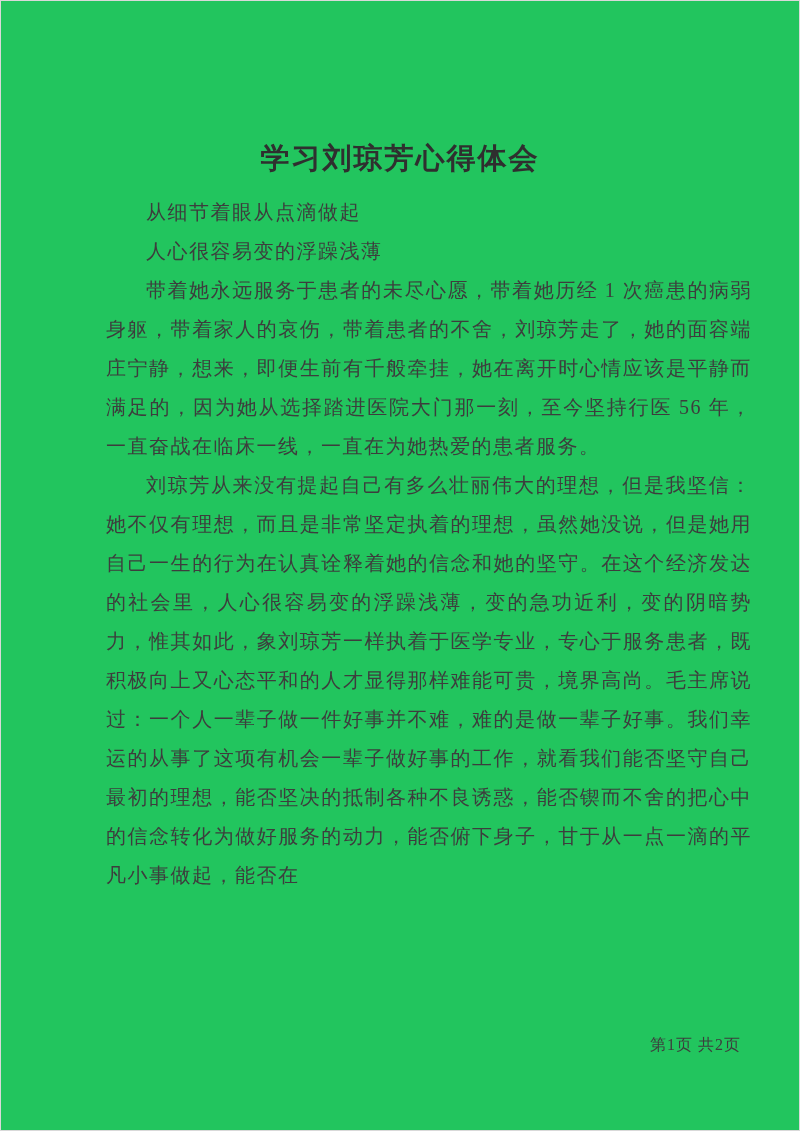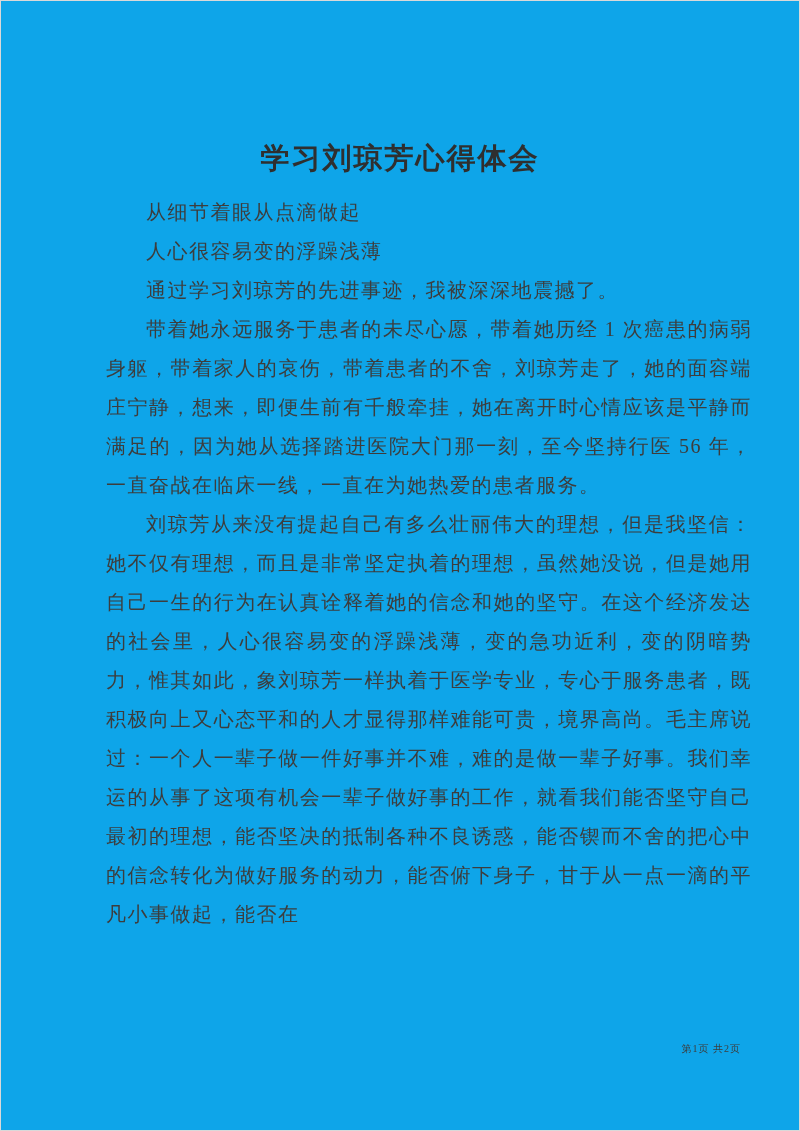--- a/index.html
+++ b/index.html
@@ -5,21 +5,21 @@
   html, body {
     margin: 0;
     padding: 0;
     background: #ffffff;
   }
   .page {
     position: relative;
     width: 800px;
     height: 1131px;
     margin: 0 auto;
-    background: #0ea5e9;
+    background: #22c55e;
     border: 1px solid #d9d9d9;
     box-sizing: border-box;
     font-family: "Liberation Serif", "DejaVu Serif", serif;
     color: #3d3d3d;
     overflow: hidden;
   }
   .doc-title {
     margin: 138px 0 14px 0;
     text-align: center;
     font-size: 29px;
@@ -37,35 +37,34 @@
     letter-spacing: 1.5px;
     text-align: justify;
     text-justify: inter-ideograph;
     text-indent: 2em;
     color: #3d3d3d;
   }
   .page-footer {
     position: absolute;
     right: 58px;
     bottom: 74px;
-    font-size: 10px;
+    font-size: 16px;
     letter-spacing: 1px;
     color: #3d3d3d;
   }
 </style>
 </head>
 <body>
 
 <div class="page">
 
   <h1 class="doc-title">学习刘琼芳心得体会</h1>
 
   <div class="doc-content">
     <p class="para">从细节着眼从点滴做起</p>
     <p class="para">人心很容易变的浮躁浅薄</p>
-    <p class="para">通过学习刘琼芳的先进事迹，我被深深地震撼了。</p>
     <p class="para">带着她永远服务于患者的未尽心愿，带着她历经 1 次癌患的病弱身躯，带着家人的哀伤，带着患者的不舍，刘琼芳走了，她的面容端庄宁静，想来，即便生前有千般牵挂，她在离开时心情应该是平静而满足的，因为她从选择踏进医院大门那一刻，至今坚持行医 56 年，一直奋战在临床一线，一直在为她热爱的患者服务。</p>
     <p class="para">刘琼芳从来没有提起自己有多么壮丽伟大的理想，但是我坚信：她不仅有理想，而且是非常坚定执着的理想，虽然她没说，但是她用自己一生的行为在认真诠释着她的信念和她的坚守。在这个经济发达的社会里，人心很容易变的浮躁浅薄，变的急功近利，变的阴暗势力，惟其如此，象刘琼芳一样执着于医学专业，专心于服务患者，既积极向上又心态平和的人才显得那样难能可贵，境界高尚。毛主席说过：一个人一辈子做一件好事并不难，难的是做一辈子好事。我们幸运的从事了这项有机会一辈子做好事的工作，就看我们能否坚守自己最初的理想，能否坚决的抵制各种不良诱惑，能否锲而不舍的把心中的信念转化为做好服务的动力，能否俯下身子，甘于从一点一滴的平凡小事做起，能否在</p>
   </div>
 
   <div class="page-footer">第1页 共2页</div>
 
 </div>
 
 </body></html>

